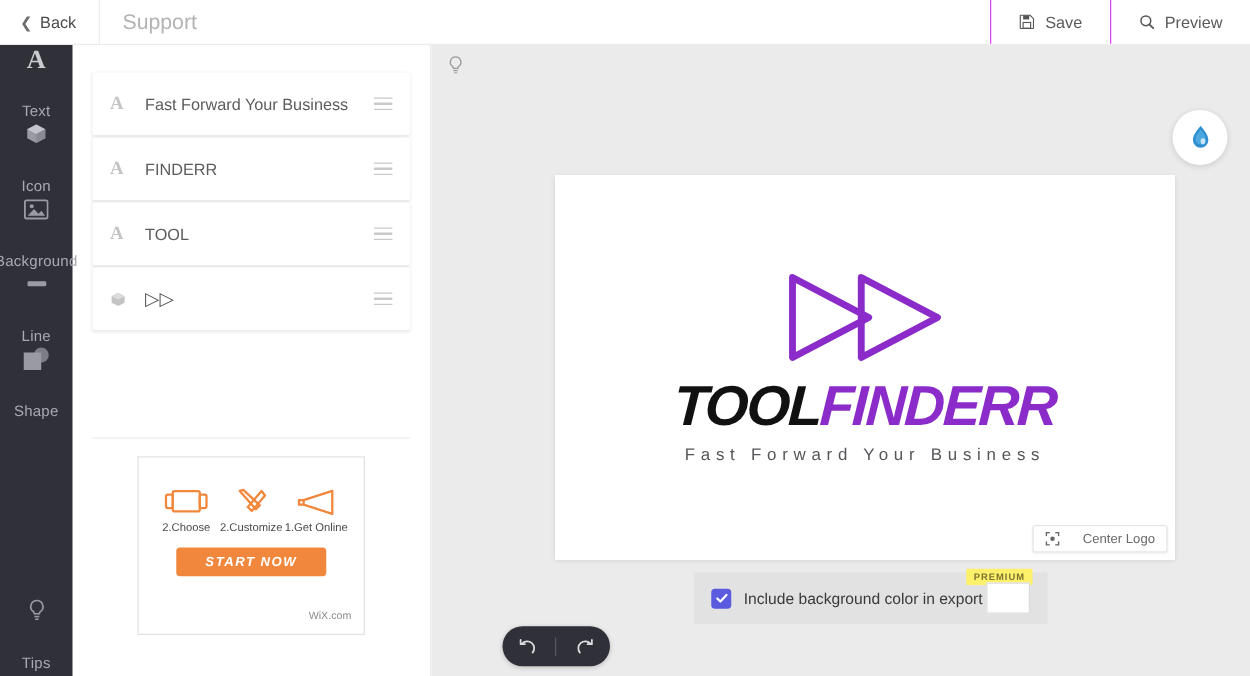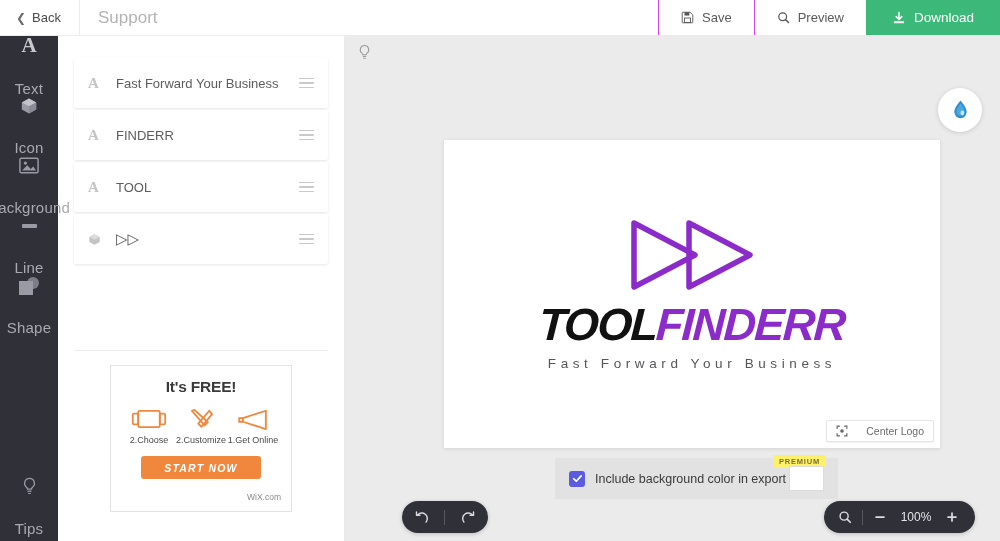--- a/index.html
+++ b/index.html
@@ -41,21 +41,21 @@
 
   
   .rail {
     position: absolute; top: 36px; left: 0; width: 58px; height: 505px;
     background: #2f3038; z-index: 25;
   }
   .rail-item {
     display: flex; flex-direction: column; align-items: center; justify-content: center;
     gap: 7px; height: 60px; cursor: pointer; color: #9a9aa4;
   }
-  .rail-item .rl-label { font-size: 15px; color: #a9a9b2; letter-spacing: .2px; margin-top: 17px; }
+  .rail-item .rl-label { font-size: 12px; color: #a9a9b2; letter-spacing: .2px; margin-top: 17px; }
   .rail-item .rl-ico { display: flex; align-items: center; justify-content: center; height: 22px; }
   .rail-item .glyph-A { font-family: "Liberation Serif", serif; font-size: 21px; color: #c9c9d0; font-weight: 700; line-height: 1; }
   .rail-line { width: 15px; height: 4px; background: #9a9aa4; border-radius: 1px; }
   .rail-shape { position: relative; width: 20px; height: 18px; }
   .rail-shape .sq { position: absolute; left: 0; bottom: 0; width: 14px; height: 14px; background: #9a9aa4; }
   .rail-shape .ci { position: absolute; right: 0; top: 0; width: 12px; height: 12px; border-radius: 50%; background: #7d7d87; }
   .rail-bottom { position: absolute; bottom: 4px; left: 0; width: 58px; }
 
   
   .panel {
@@ -87,21 +87,21 @@
   .ad-steps { display: flex; justify-content: space-between; margin-top: 12px; padding: 0 2px; }
   .ad-step { width: 52px; display: flex; flex-direction: column; align-items: center; gap: 5px; }
   .ad-step .lbl { font-size: 9px; color: #4a4a4a; white-space: nowrap; }
   .ad-btn {
     margin: 11px auto 0; width: 120px; height: 23px; background: #f1873c;
     border-radius: 3px; color: #fff; font-size: 10.5px; font-weight: 700;
     letter-spacing: 1.2px; display: flex; align-items: center; justify-content: center;
     cursor: pointer;
     font-style: italic;
   }
-  .ad-wix { margin-top: 7px; text-align: right; font-size: 15px; font-weight: 700; color: #2b2b2b; letter-spacing: -.6px; }
+  .ad-wix { margin-top: 21px; text-align: right; font-size: 15px; font-weight: 700; color: #2b2b2b; letter-spacing: -.6px; }
   .ad-wix span { font-size: 8.5px; font-weight: 400; color: #8a8a8a; letter-spacing: 0; }
 
   
   .stage {
     position: absolute; top: 36px; left: 345px; width: 655px; height: 505px;
     background: #ebebeb; z-index: 10;
   }
   .bulb-badge {
     position: absolute; top: 2px; left: 5px; width: 28px; height: 28px;
     display: flex; align-items: center; justify-content: center; cursor: pointer;
@@ -191,27 +191,20 @@
     </div>
 
     <div class="tb-btn">
       <svg width="13" height="13" viewBox="0 0 16 16">
         <circle cx="7" cy="7" r="4.8" fill="none" stroke="#555" stroke-width="1.5"></circle>
         <line x1="10.4" y1="10.4" x2="14.2" y2="14.2" stroke="#555" stroke-width="1.8" stroke-linecap="round"></line>
       </svg>
       <span>Preview</span>
     </div>
 
-    <div class="tb-btn primary">
-      <svg width="14" height="14" viewBox="0 0 16 16">
-        <path d="M8 1.6v7.2M8 9.6 4.8 6.4M8 9.6l3.2-3.2" fill="none" stroke="#fff" stroke-width="1.7" stroke-linecap="round" stroke-linejoin="round"></path>
-        <rect x="2.2" y="11.6" width="11.6" height="2.3" rx="0.6" fill="#fff"></rect>
-      </svg>
-      <span>Download</span>
-    </div>
   </div>
 
   <div class="rail">
 
     <div class="rail-item">
       <span class="rl-ico">
           <span class="glyph-A">A</span>
         </span>
       <span class="rl-label">Text</span>
     </div>
@@ -323,21 +316,20 @@
             <i></i>
           </span>
       </div>
 
       <div class="panel-div"></div>
     </div>
 
     <div class="ad-wrap">
       <div class="ad">
         <div class="ad-h1">
-          <div>It's FREE!</div>
         </div>
 
         <div class="ad-steps">
           <div class="ad-step">
             <svg width="36" height="22" viewBox="0 0 40 24">
               <rect x="8" y="3" width="24" height="18" rx="1.5" fill="none" stroke="#f1873c" stroke-width="2"></rect>
               <rect x="2" y="6" width="6" height="12" rx="1.5" fill="none" stroke="#f1873c" stroke-width="2"></rect>
               <rect x="32" y="6" width="6" height="12" rx="1.5" fill="none" stroke="#f1873c" stroke-width="2"></rect>
             </svg>
             <span class="lbl">2.Choose</span>
@@ -436,36 +428,15 @@
       </span>
       <span class="pill-sep"></span>
       <span class="pill-btn">
         <svg width="15" height="15" viewBox="0 0 18 18">
           <path d="M3.5 14.5A6.2 6.2 0 1 1 13.8 6.1" fill="none" stroke="#dcdce2" stroke-width="1.7" stroke-linecap="round"></path>
           <path d="M15 2.3v4.1h-4.1" fill="none" stroke="#dcdce2" stroke-width="1.7" stroke-linecap="round" stroke-linejoin="round"></path>
         </svg>
       </span>
     </div>
 
-    <div class="pill pill-zoom">
-      <span class="pill-btn">
-        <svg width="14" height="14" viewBox="0 0 16 16">
-          <circle cx="7" cy="7" r="4.6" fill="none" stroke="#dcdce2" stroke-width="1.6"></circle>
-          <line x1="10.4" y1="10.4" x2="14" y2="14" stroke="#dcdce2" stroke-width="1.9" stroke-linecap="round"></line>
-        </svg>
-      </span>
-      <span class="pill-sep"></span>
-      <span class="pill-btn">
-        <svg width="14" height="14" viewBox="0 0 16 16">
-          <rect x="2.5" y="7" width="11" height="2" rx="1" fill="#dcdce2"></rect>
-        </svg>
-      </span>
-      <span class="zoom-val">100%</span>
-      <span class="pill-btn">
-        <svg width="14" height="14" viewBox="0 0 16 16">
-          <rect x="2.5" y="7" width="11" height="2" rx="1" fill="#dcdce2"></rect>
-          <rect x="7" y="2.5" width="2" height="11" rx="1" fill="#dcdce2"></rect>
-        </svg>
-      </span>
-    </div>
 
   </div>
 </div>
 
 </body></html>

